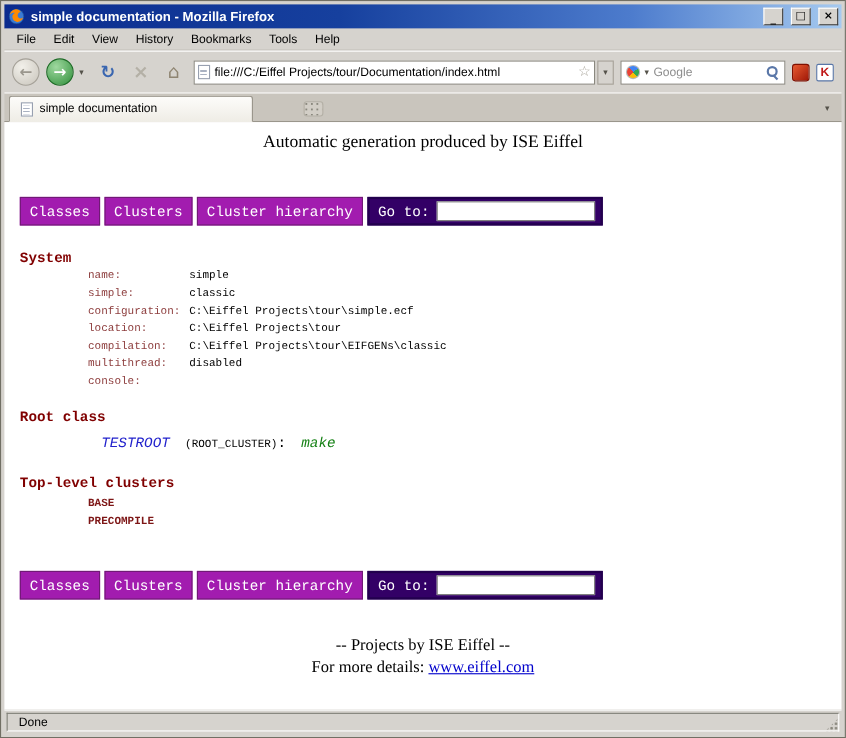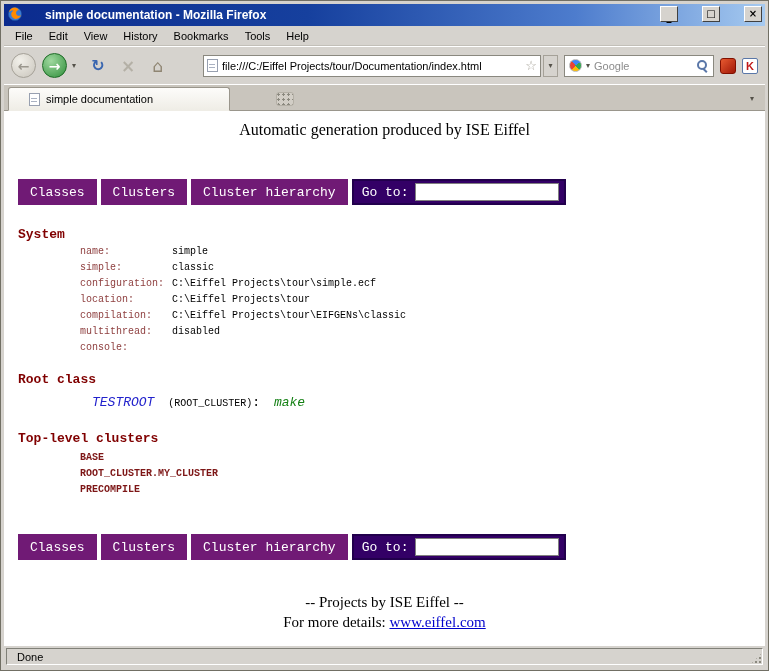--- a/index.html
+++ b/index.html
@@ -11,21 +11,21 @@
     background: #d6d3ce;
     border: 1px solid #716f64;
     padding: 3px;
     display: flex; flex-direction: column;
   }
 
   
   .titlebar {
     height: 22px; flex: 0 0 22px;
     background: linear-gradient(90deg, #0b2b8e 0%, #16409e 40%, #4d7ccd 75%, #a6caf0 100%);
-    display: flex; align-items: flex-end; gap: 22px; padding: 4px 3px;
+    display: flex; align-items: center; gap: 5px; padding: 4px 3px;
   }
   .app-icon { width: 16px; height: 16px; display: inline-flex; }
   .title-text { flex: 1; color: #fff; font-weight: bold; font-size: 12px; white-space: nowrap; overflow: hidden; }
   .winbtn {
     width: 18px; height: 16px; margin-left: 2px;
     background: #d6d3ce; border: 1px solid;
     border-color: #ffffff #404040 #404040 #ffffff;
     font-size: 10px; font-weight: bold; color: #000;
     display: inline-flex; align-items: center; justify-content: center;
     line-height: 1; font-family: "DejaVu Sans", sans-serif;
@@ -70,21 +70,21 @@
     width: 24px; height: 24px; display: flex; align-items: center; justify-content: center;
     font-size: 16px; font-family: "DejaVu Sans", sans-serif;
   }
   .reload-icon { color: #3a66b0; font-weight: bold; }
   .stop-icon { color: #b4b0a6; font-weight: bold; font-size: 17px; }
   .home-icon { color: #8f8572; font-size: 17px; }
 
   .urlbar {
     flex: 1; height: 22px; background: #fff;
     border: 1px solid #8a887f;
-    display: flex; align-items: center; gap: 4px; padding: 0 3px; margin-left: 27px;
+    display: flex; align-items: center; gap: 4px; padding: 0 3px;
   }
   .page-icon {
     width: 11px; height: 13px; flex: 0 0 11px;
     border: 1px solid #98a0b0; background: #fff;
     background-image: repeating-linear-gradient(to bottom, transparent 0 2px, #aab2c2 2px 3px);
     background-size: 6px 8px; background-position: 1px 2px; background-repeat: no-repeat;
   }
   .url-text { flex: 1; font-size: 11px; color: #000; white-space: nowrap; overflow: hidden; }
   .star-icon { color: #aaa69c; font-size: 13px; font-family: "DejaVu Sans", sans-serif; }
   .drop-btn {
@@ -132,21 +132,21 @@
     background: #c9c5bd;
     border-top: 1px solid #ffffff;
     border-bottom: 1px solid #9a968c;
     display: flex; align-items: flex-end; padding: 3px 4px 0 4px;
   }
   .tab {
     width: 222px; height: 24px; margin-bottom: -1px;
     background: linear-gradient(#fdfcfa, #efede6);
     border: 1px solid #9a968c; border-bottom: 1px solid #efede6;
     border-radius: 3px 3px 0 0;
-    display: flex; align-items: center; gap: 6px; padding: 0 20px;
+    display: flex; align-items: center; gap: 6px; padding: 0 10px;
     font-size: 11px; color: #000;
   }
   .tab .page-icon { margin-top: 0; }
   .tab-label { white-space: nowrap; overflow: hidden; }
   .tab-dots {
     width: 18px; height: 14px; margin: 0 0 4px 46px;
     border: 1px solid #b4b0a6; border-radius: 3px; background: #d2cec6;
     background-image: radial-gradient(circle, #8a887e 1px, transparent 1.3px);
     background-size: 5px 5px; background-position: 4px 4px;
   }
@@ -162,22 +162,22 @@
   .doc { padding: 8px 14px 0 14px; font-family: "Liberation Mono", "DejaVu Sans Mono", monospace; }
 
   .doc-header {
     text-align: center; font-family: "Liberation Serif", serif;
     font-size: 16px; color: #000; margin-top: 2px;
   }
 
   .navbar { display: flex; gap: 4px; align-items: stretch; height: 26px; margin-top: 40px; }
   .navbar.bottom { margin-top: 36px; }
   .navbtn {
-    background: #701a75; color: #fff;
-    border: 4px solid #701a75;
+    background: #a21caf; color: #fff;
+    border: 1px solid #701a75;
     font-size: 13px; display: flex; align-items: center; padding: 0 8px;
     cursor: pointer; white-space: nowrap;
   }
   .goto {
     background: #330066; border: 2px solid #22004d;
     display: flex; align-items: center; gap: 7px; padding: 0 5px 0 8px;
     color: #fff; font-size: 13px; white-space: nowrap;
   }
   .goto input {
     width: 144px; height: 18px; border: 1px solid #808080; background: #fff;
@@ -368,21 +368,20 @@
       <div class="section-heading root">Root class</div>
       <div class="root-entry">
         <span class="class-link">TESTROOT</span>
         <span class="cluster-ref">(ROOT_CLUSTER)</span><span class="root-sep">:</span>
         <span class="feature-link">make</span>
       </div>
 
       <div class="section-heading clusters">Top-level clusters</div>
       <div class="cluster-list">
         <div class="cluster-item">BASE</div>
-        <div class="cluster-item">ROOT_CLUSTER.MY_CLUSTER</div>
         <div class="cluster-item">PRECOMPILE</div>
       </div>
 
       <div class="navbar bottom">
         <div class="navbtn">Classes</div>
         <div class="navbtn">Clusters</div>
         <div class="navbtn">Cluster hierarchy</div>
         <div class="goto">
           <span>Go to:</span>
           <input value="" style="">

